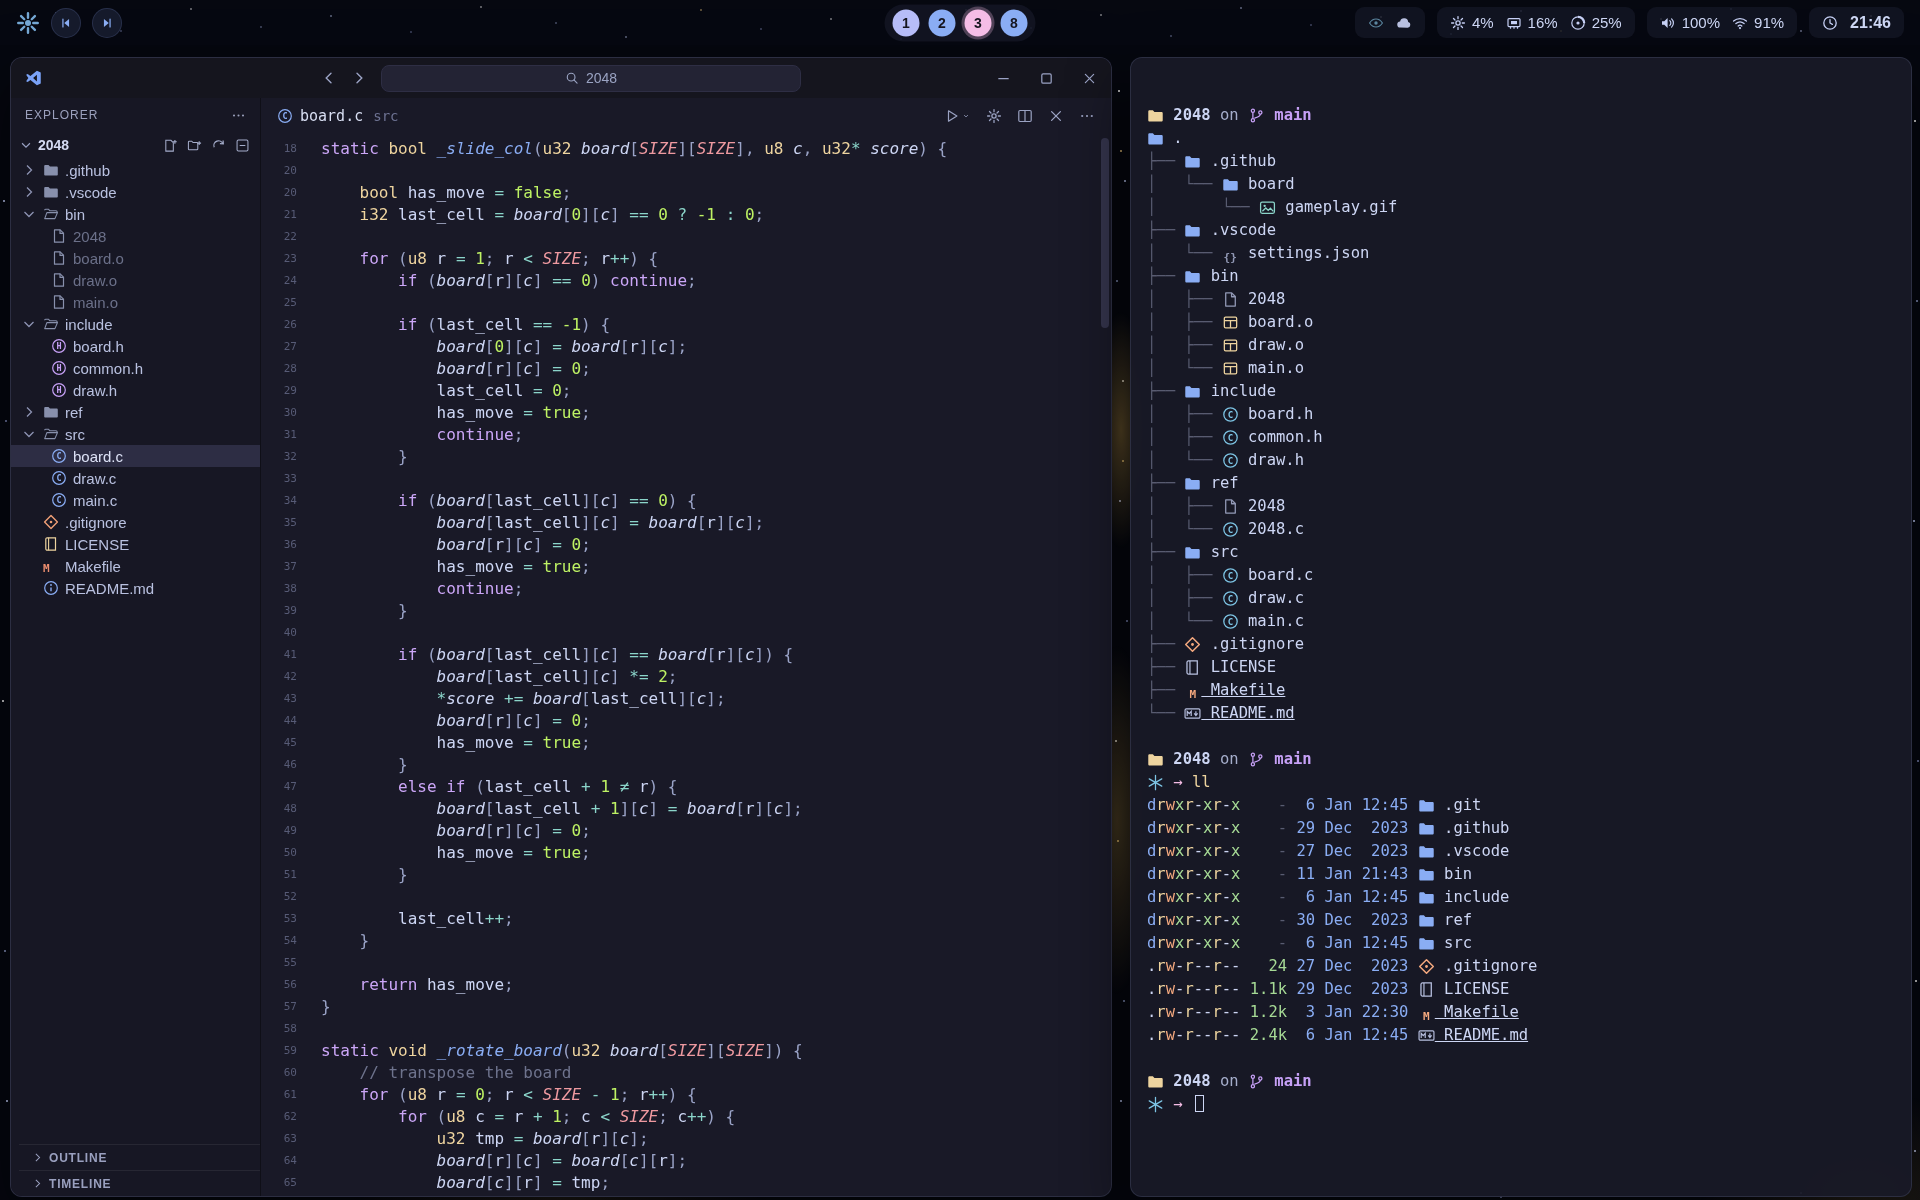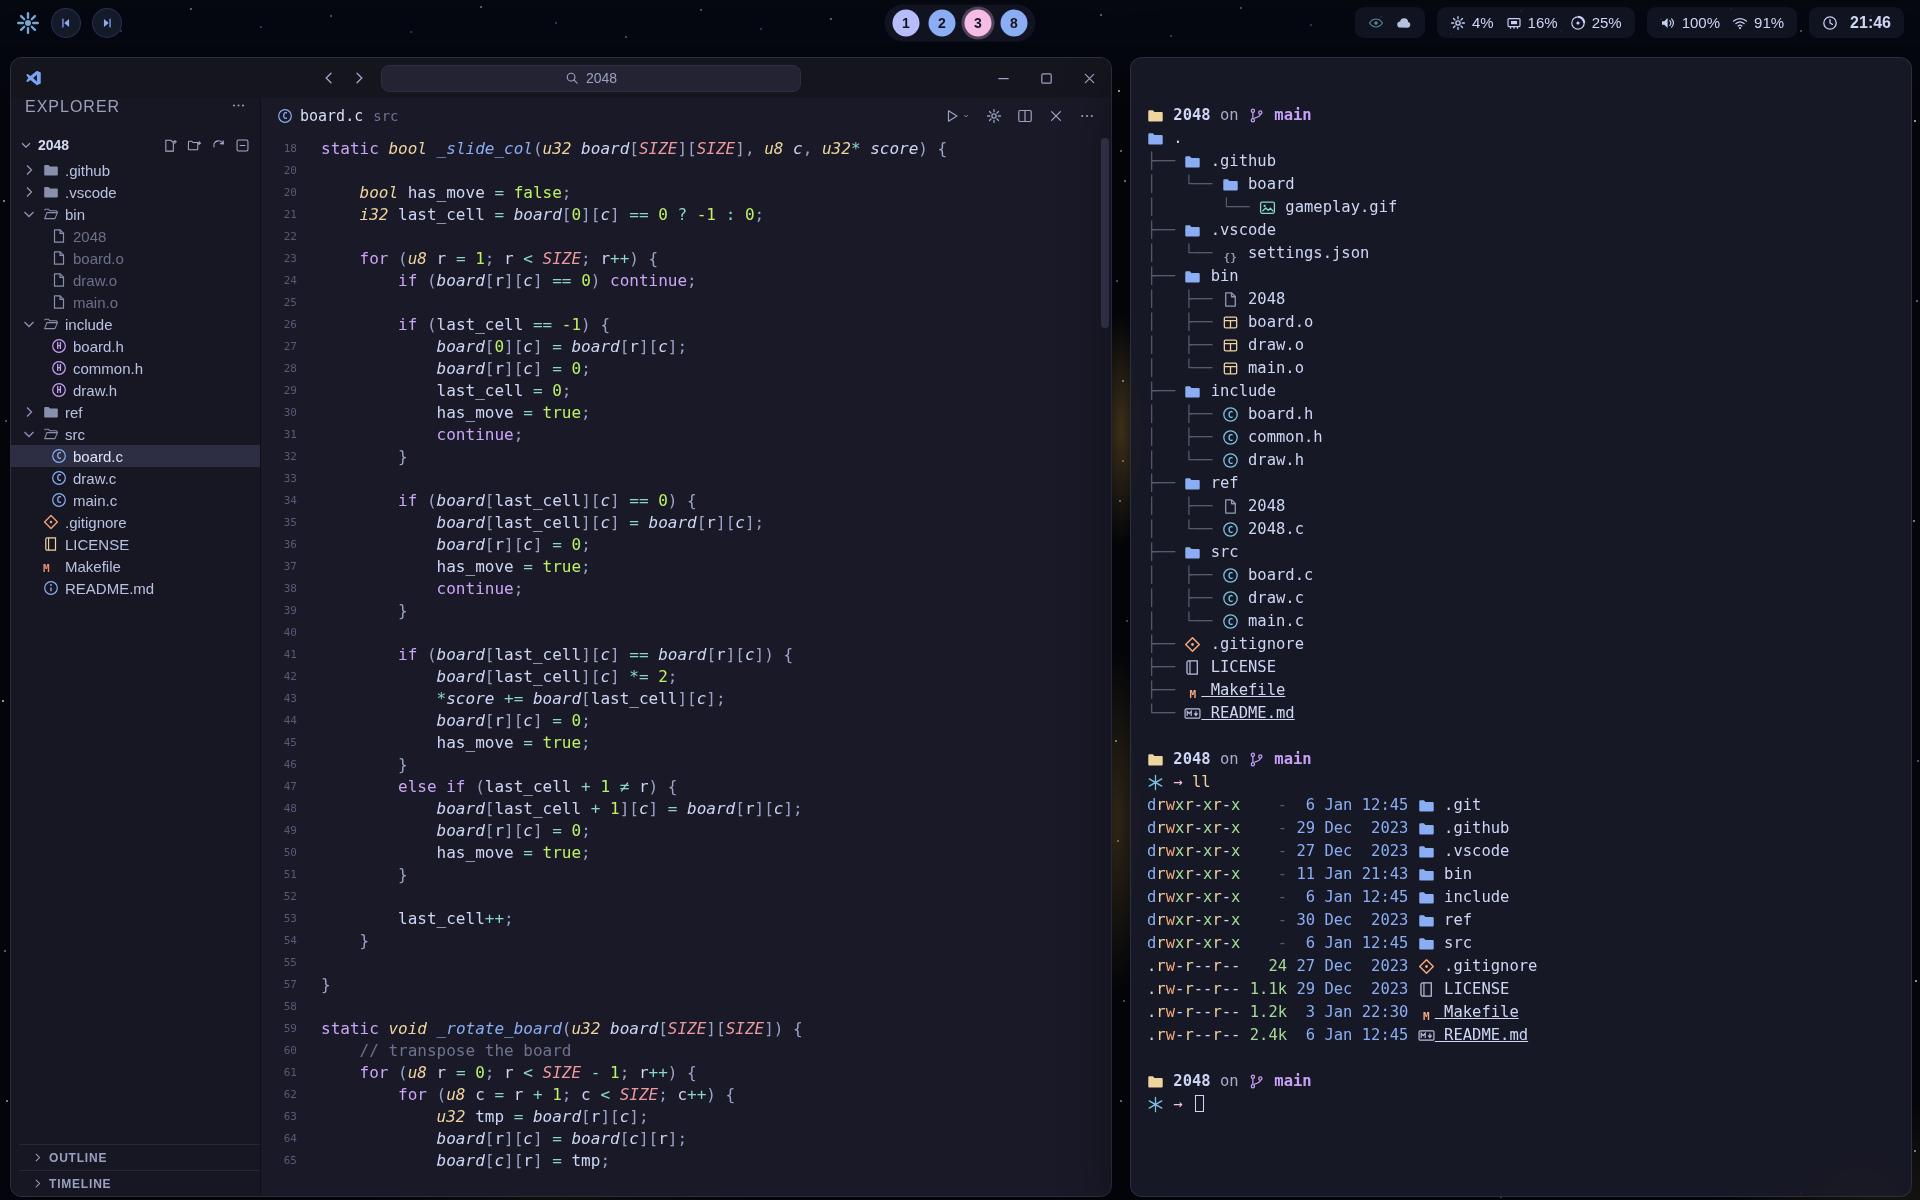--- a/index.html
+++ b/index.html
@@ -60,22 +60,22 @@
   .tb-centerwrap{position:absolute;left:50%;transform:translateX(-50%);display:flex;align-items:center;gap:14px}
   .navbtn{width:16px;height:16px;color:#9aa2c4;cursor:pointer}
   .searchpill{width:420px;height:27px;background:#232334;border:1px solid #2e2e44;border-radius:8px;
     display:flex;align-items:center;justify-content:center;gap:7px;color:#9aa3c2;font-size:14px;cursor:pointer}
   .searchpill .ic{width:14px;height:14px}
   .wctrls{margin-left:auto;display:flex;align-items:center;gap:28px;color:#9aa2c4}
   .wctrls .ic{width:15px;height:15px;cursor:pointer}
 
   .vsmain{display:flex;height:calc(100% - 40px)}
   .sidebar{width:250px;flex:none;background:#171724;border-right:1px solid rgba(0,0,0,.35);position:relative;font-size:15px}
-  .sb-head{height:34px;display:flex;align-items:flex-start;justify-content:space-between;
-    padding:0 14px;color:#9ba0bc;font-size:16px;letter-spacing:1px}
+  .sb-head{height:34px;display:flex;align-items:center;justify-content:space-between;
+    padding:0 14px;color:#9ba0bc;font-size:12px;letter-spacing:1px}
   .sb-dots{width:15px;height:15px;color:#9ba0bc;cursor:pointer}
   .sb-project{height:26px;display:flex;align-items:center;gap:5px;padding-left:8px;cursor:pointer}
   .sb-project b{font-size:14px;color:#d4daf2}
   .sb-project .chev{width:14px;height:14px;color:#9aa2c4}
   .sb-actions{margin-left:auto;display:flex;gap:9px;padding-right:10px;color:#a5adcb}
   .sb-actions .ic{width:15px;height:15px;cursor:pointer}
   .sb-tree{padding-top:1px}
   .xrow{display:flex;align-items:center;height:22px;padding-left:10px;gap:6px;color:#b9c1e0;cursor:pointer;white-space:nowrap}
   .xrow .chev{width:14px;height:14px;color:#8d93b3;flex:none}
   .xrow.child{padding-left:40px}
@@ -105,21 +105,21 @@
   .tabactions .ic{width:16px;height:16px;cursor:pointer}
   .runwrap{display:inline-flex;align-items:center;gap:1px}
   .chevtiny{width:10px !important;height:10px !important}
 
   .codewrap{flex:1;position:relative;overflow:hidden;font-family:"DejaVu Sans Mono",monospace;font-size:16px}
   .codelines{padding-top:4px}
   .cl{display:flex;height:22px;line-height:22px;white-space:pre}
   .ln{width:60px;flex:none;text-align:right;padding-right:24px;color:#575b76;font-size:11px}
   .lc{white-space:pre}
   .tok-k{color:#cba6f7}
-  .tok-t{color:#eed49f;font-style:italic}
+  .tok-t{color:#eed49f;}
   .tok-f{color:#8aadf4;font-style:italic}
   .tok-v{color:#cdd6f4}
   .tok-pm{color:#cdd6f4;font-style:italic}
   .tok-cn{color:#ee99a0;font-style:italic}
   .tok-n{color:#bef264}
   .tok-o{color:#8bd5ca}
   .tok-p{color:#9aa3c7}
   .tok-cm{color:#6e738d;}
   .scrollthumb{position:absolute;right:2px;top:4px;width:8px;height:190px;border-radius:4px;background:#34344c;cursor:pointer}
 
@@ -624,20 +624,21 @@
             <div class="cl"><span class="ln">46</span><span class="lc"><span class="tok-p">        }</span></span></div>
             <div class="cl"><span class="ln">47</span><span class="lc"><span class="tok-p">        </span><span class="tok-k">else </span><span class="tok-k">if </span><span class="tok-p">(</span><span class="tok-v">last_cell </span><span class="tok-o">+ </span><span class="tok-n">1 </span><span class="tok-o">≠ </span><span class="tok-v">r</span><span class="tok-p">) {</span></span></div>
             <div class="cl"><span class="ln">48</span><span class="lc"><span class="tok-p">            </span><span class="tok-pm">board</span><span class="tok-p">[</span><span class="tok-v">last_cell </span><span class="tok-o">+ </span><span class="tok-n">1</span><span class="tok-p">][</span><span class="tok-pm">c</span><span class="tok-p">] </span><span class="tok-o">= </span><span class="tok-pm">board</span><span class="tok-p">[</span><span class="tok-v">r</span><span class="tok-p">][</span><span class="tok-pm">c</span><span class="tok-p">];</span></span></div>
             <div class="cl"><span class="ln">49</span><span class="lc"><span class="tok-p">            </span><span class="tok-pm">board</span><span class="tok-p">[</span><span class="tok-v">r</span><span class="tok-p">][</span><span class="tok-pm">c</span><span class="tok-p">] </span><span class="tok-o">= </span><span class="tok-n">0</span><span class="tok-p">;</span></span></div>
             <div class="cl"><span class="ln">50</span><span class="lc"><span class="tok-p">            </span><span class="tok-v">has_move </span><span class="tok-o">= </span><span class="tok-n">true</span><span class="tok-p">;</span></span></div>
             <div class="cl"><span class="ln">51</span><span class="lc"><span class="tok-p">        }</span></span></div>
             <div class="cl"><span class="ln">52</span><span class="lc"></span></div>
             <div class="cl"><span class="ln">53</span><span class="lc"><span class="tok-p">        </span><span class="tok-v">last_cell</span><span class="tok-o">++</span><span class="tok-p">;</span></span></div>
             <div class="cl"><span class="ln">54</span><span class="lc"><span class="tok-p">    }</span></span></div>
             <div class="cl"><span class="ln">55</span><span class="lc"></span></div>
+            <div class="cl"><span class="ln">56</span><span class="lc"><span class="tok-p">    </span><span class="tok-k">return </span><span class="tok-v">has_move</span><span class="tok-p">;</span></span></div>
             <div class="cl"><span class="ln">57</span><span class="lc"><span class="tok-p">}</span></span></div>
             <div class="cl"><span class="ln">58</span><span class="lc"></span></div>
             <div class="cl"><span class="ln">59</span><span class="lc"><span class="tok-k">static </span><span class="tok-t">void </span><span class="tok-f">_rotate_board</span><span class="tok-p">(</span><span class="tok-t">u32 </span><span class="tok-pm">board</span><span class="tok-p">[</span><span class="tok-cn">SIZE</span><span class="tok-p">][</span><span class="tok-cn">SIZE</span><span class="tok-p">]) {</span></span></div>
             <div class="cl"><span class="ln">60</span><span class="lc"><span class="tok-p">    </span><span class="tok-cm">// transpose the board</span></span></div>
             <div class="cl"><span class="ln">61</span><span class="lc"><span class="tok-p">    </span><span class="tok-k">for </span><span class="tok-p">(</span><span class="tok-t">u8 </span><span class="tok-v">r </span><span class="tok-o">= </span><span class="tok-n">0</span><span class="tok-p">; </span><span class="tok-v">r </span><span class="tok-o">&lt; </span><span class="tok-cn">SIZE </span><span class="tok-o">- </span><span class="tok-n">1</span><span class="tok-p">; </span><span class="tok-v">r</span><span class="tok-o">++</span><span class="tok-p">) {</span></span></div>
             <div class="cl"><span class="ln">62</span><span class="lc"><span class="tok-p">        </span><span class="tok-k">for </span><span class="tok-p">(</span><span class="tok-t">u8 </span><span class="tok-v">c </span><span class="tok-o">= </span><span class="tok-v">r </span><span class="tok-o">+ </span><span class="tok-n">1</span><span class="tok-p">; </span><span class="tok-v">c </span><span class="tok-o">&lt; </span><span class="tok-cn">SIZE</span><span class="tok-p">; </span><span class="tok-v">c</span><span class="tok-o">++</span><span class="tok-p">) {</span></span></div>
             <div class="cl"><span class="ln">63</span><span class="lc"><span class="tok-p">            </span><span class="tok-t">u32 </span><span class="tok-v">tmp </span><span class="tok-o">= </span><span class="tok-pm">board</span><span class="tok-p">[</span><span class="tok-v">r</span><span class="tok-p">][</span><span class="tok-pm">c</span><span class="tok-p">];</span></span></div>
             <div class="cl"><span class="ln">64</span><span class="lc"><span class="tok-p">            </span><span class="tok-pm">board</span><span class="tok-p">[</span><span class="tok-v">r</span><span class="tok-p">][</span><span class="tok-pm">c</span><span class="tok-p">] </span><span class="tok-o">= </span><span class="tok-pm">board</span><span class="tok-p">[</span><span class="tok-pm">c</span><span class="tok-p">][</span><span class="tok-v">r</span><span class="tok-p">];</span></span></div>
             <div class="cl"><span class="ln">65</span><span class="lc"><span class="tok-p">            </span><span class="tok-pm">board</span><span class="tok-p">[</span><span class="tok-pm">c</span><span class="tok-p">][</span><span class="tok-v">r</span><span class="tok-p">] </span><span class="tok-o">= </span><span class="tok-v">tmp</span><span class="tok-p">;</span></span></div>
           </div>

